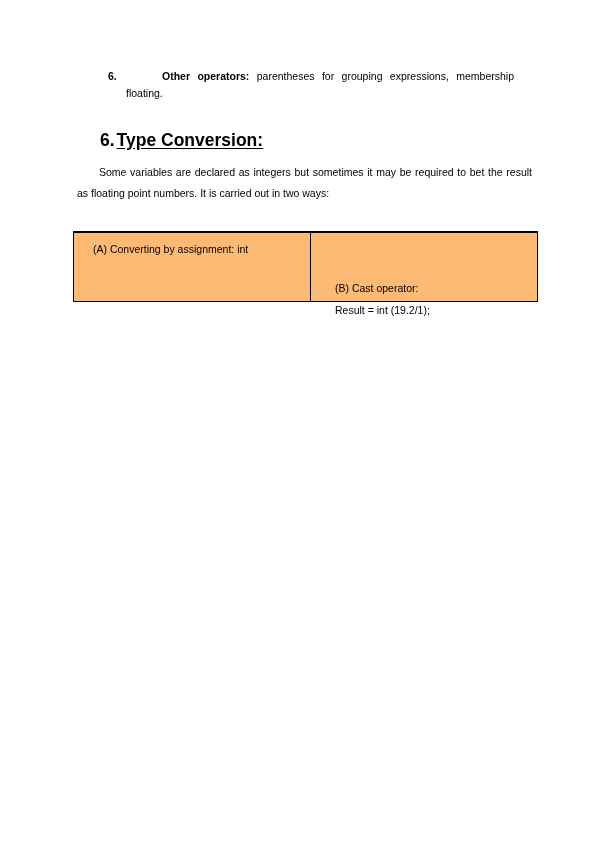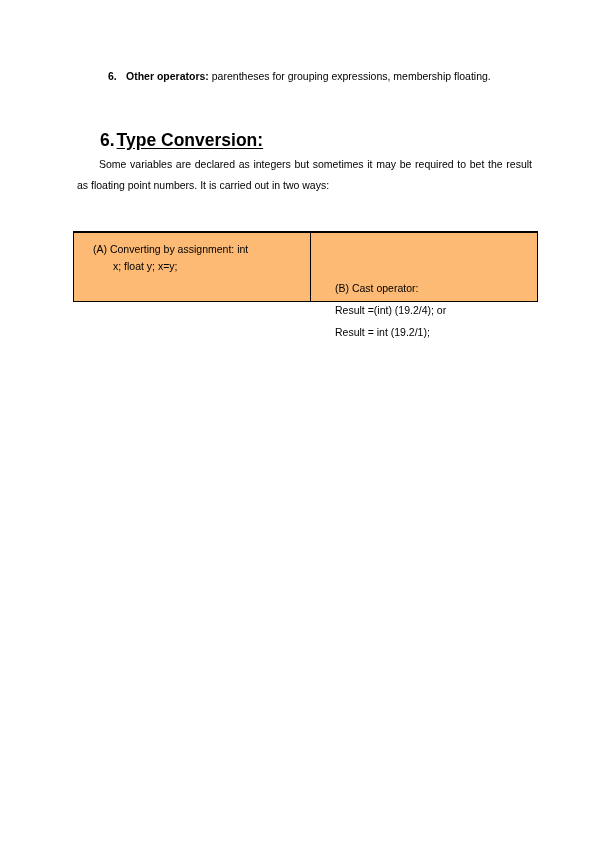--- a/index.html
+++ b/index.html
@@ -39,20 +39,21 @@
     left: 0;
     top: 0;
     font-weight: bold;
   }
   .bullet-item .body {
     display: block;
     padding-left: 18px;
   }
   .bullet-item .lead {
     font-weight: bold;
+    margin-left: 36px;
   }
 
   
   .heading {
     position: absolute;
     left: 100px;
     top: 129px;
     font-size: 17.5px;
     font-weight: bold;
     line-height: 22px;
@@ -64,21 +65,21 @@
   .heading .title {
     text-decoration: underline;
     text-underline-offset: 2px;
     padding-left: 2px;
   }
 
   
   .para {
     position: absolute;
     left: 77px;
-    top: 154px;
+    top: 162px;
     width: 455px;
     font-size: 10.5px;
     line-height: 21px;
     text-align: justify;
     text-justify: inter-word;
   }
   .para .indent {
     display: inline-block;
     width: 22px;
   }
@@ -138,22 +139,20 @@
 
   <div class="heading">
     <span class="num">6.</span><span class="title">Type Conversion:</span>
   </div>
 
   <div class="para"><span class="indent"></span><span>Some variables are declared as integers but sometimes it may be required to bet the result as floating point numbers. It is carried out in two ways:</span></div>
 
   <div class="table">
     <div class="cell cell-left">
       <span class="ln1">(A) Converting by assignment: int</span>
-      <span class="ln2">x; float y; x=y;</span>
     </div>
     <div class="cell cell-right">
       <span class="ln">(B) Cast operator:</span>
-      <span class="ln">Result =(int) (19.2/4); or</span>
       <span class="ln">Result = int (19.2/1);</span>
     </div>
   </div>
 
 </div>
 
 </body></html>

